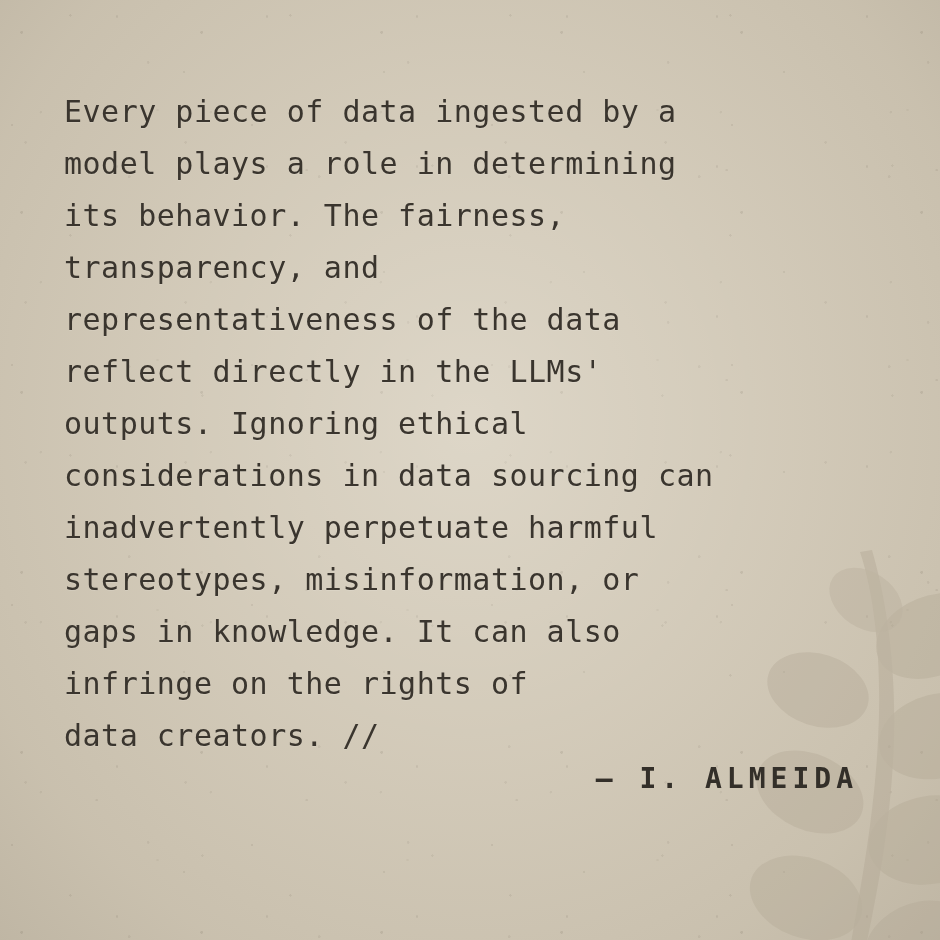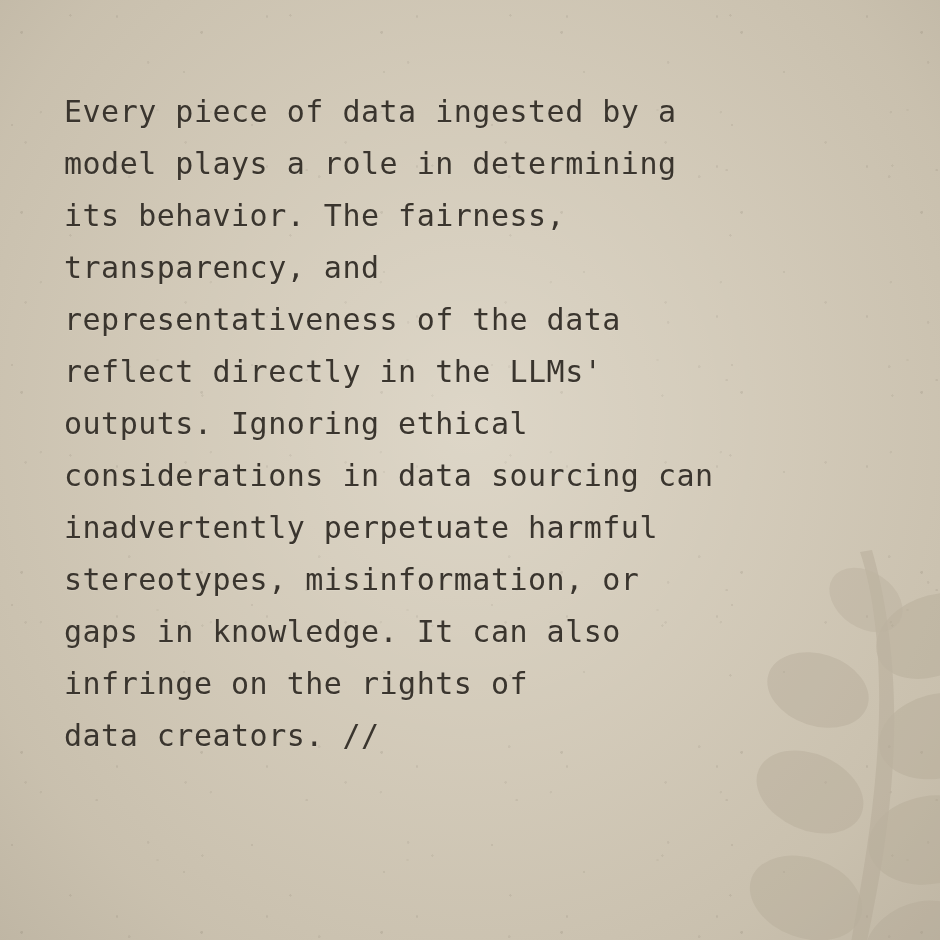--- a/index.html
+++ b/index.html
@@ -119,14 +119,15 @@
 reflect directly in the LLMs'
 outputs. Ignoring ethical
 considerations in data sourcing can
 inadvertently perpetuate harmful
 stereotypes, misinformation, or
 gaps in knowledge. It can also
 infringe on the rights of
 data creators. //</p>
   </div>
 
+  <p class="attribution">— I. ALMEIDA</p>
 
 </div>
 
 </body></html>

